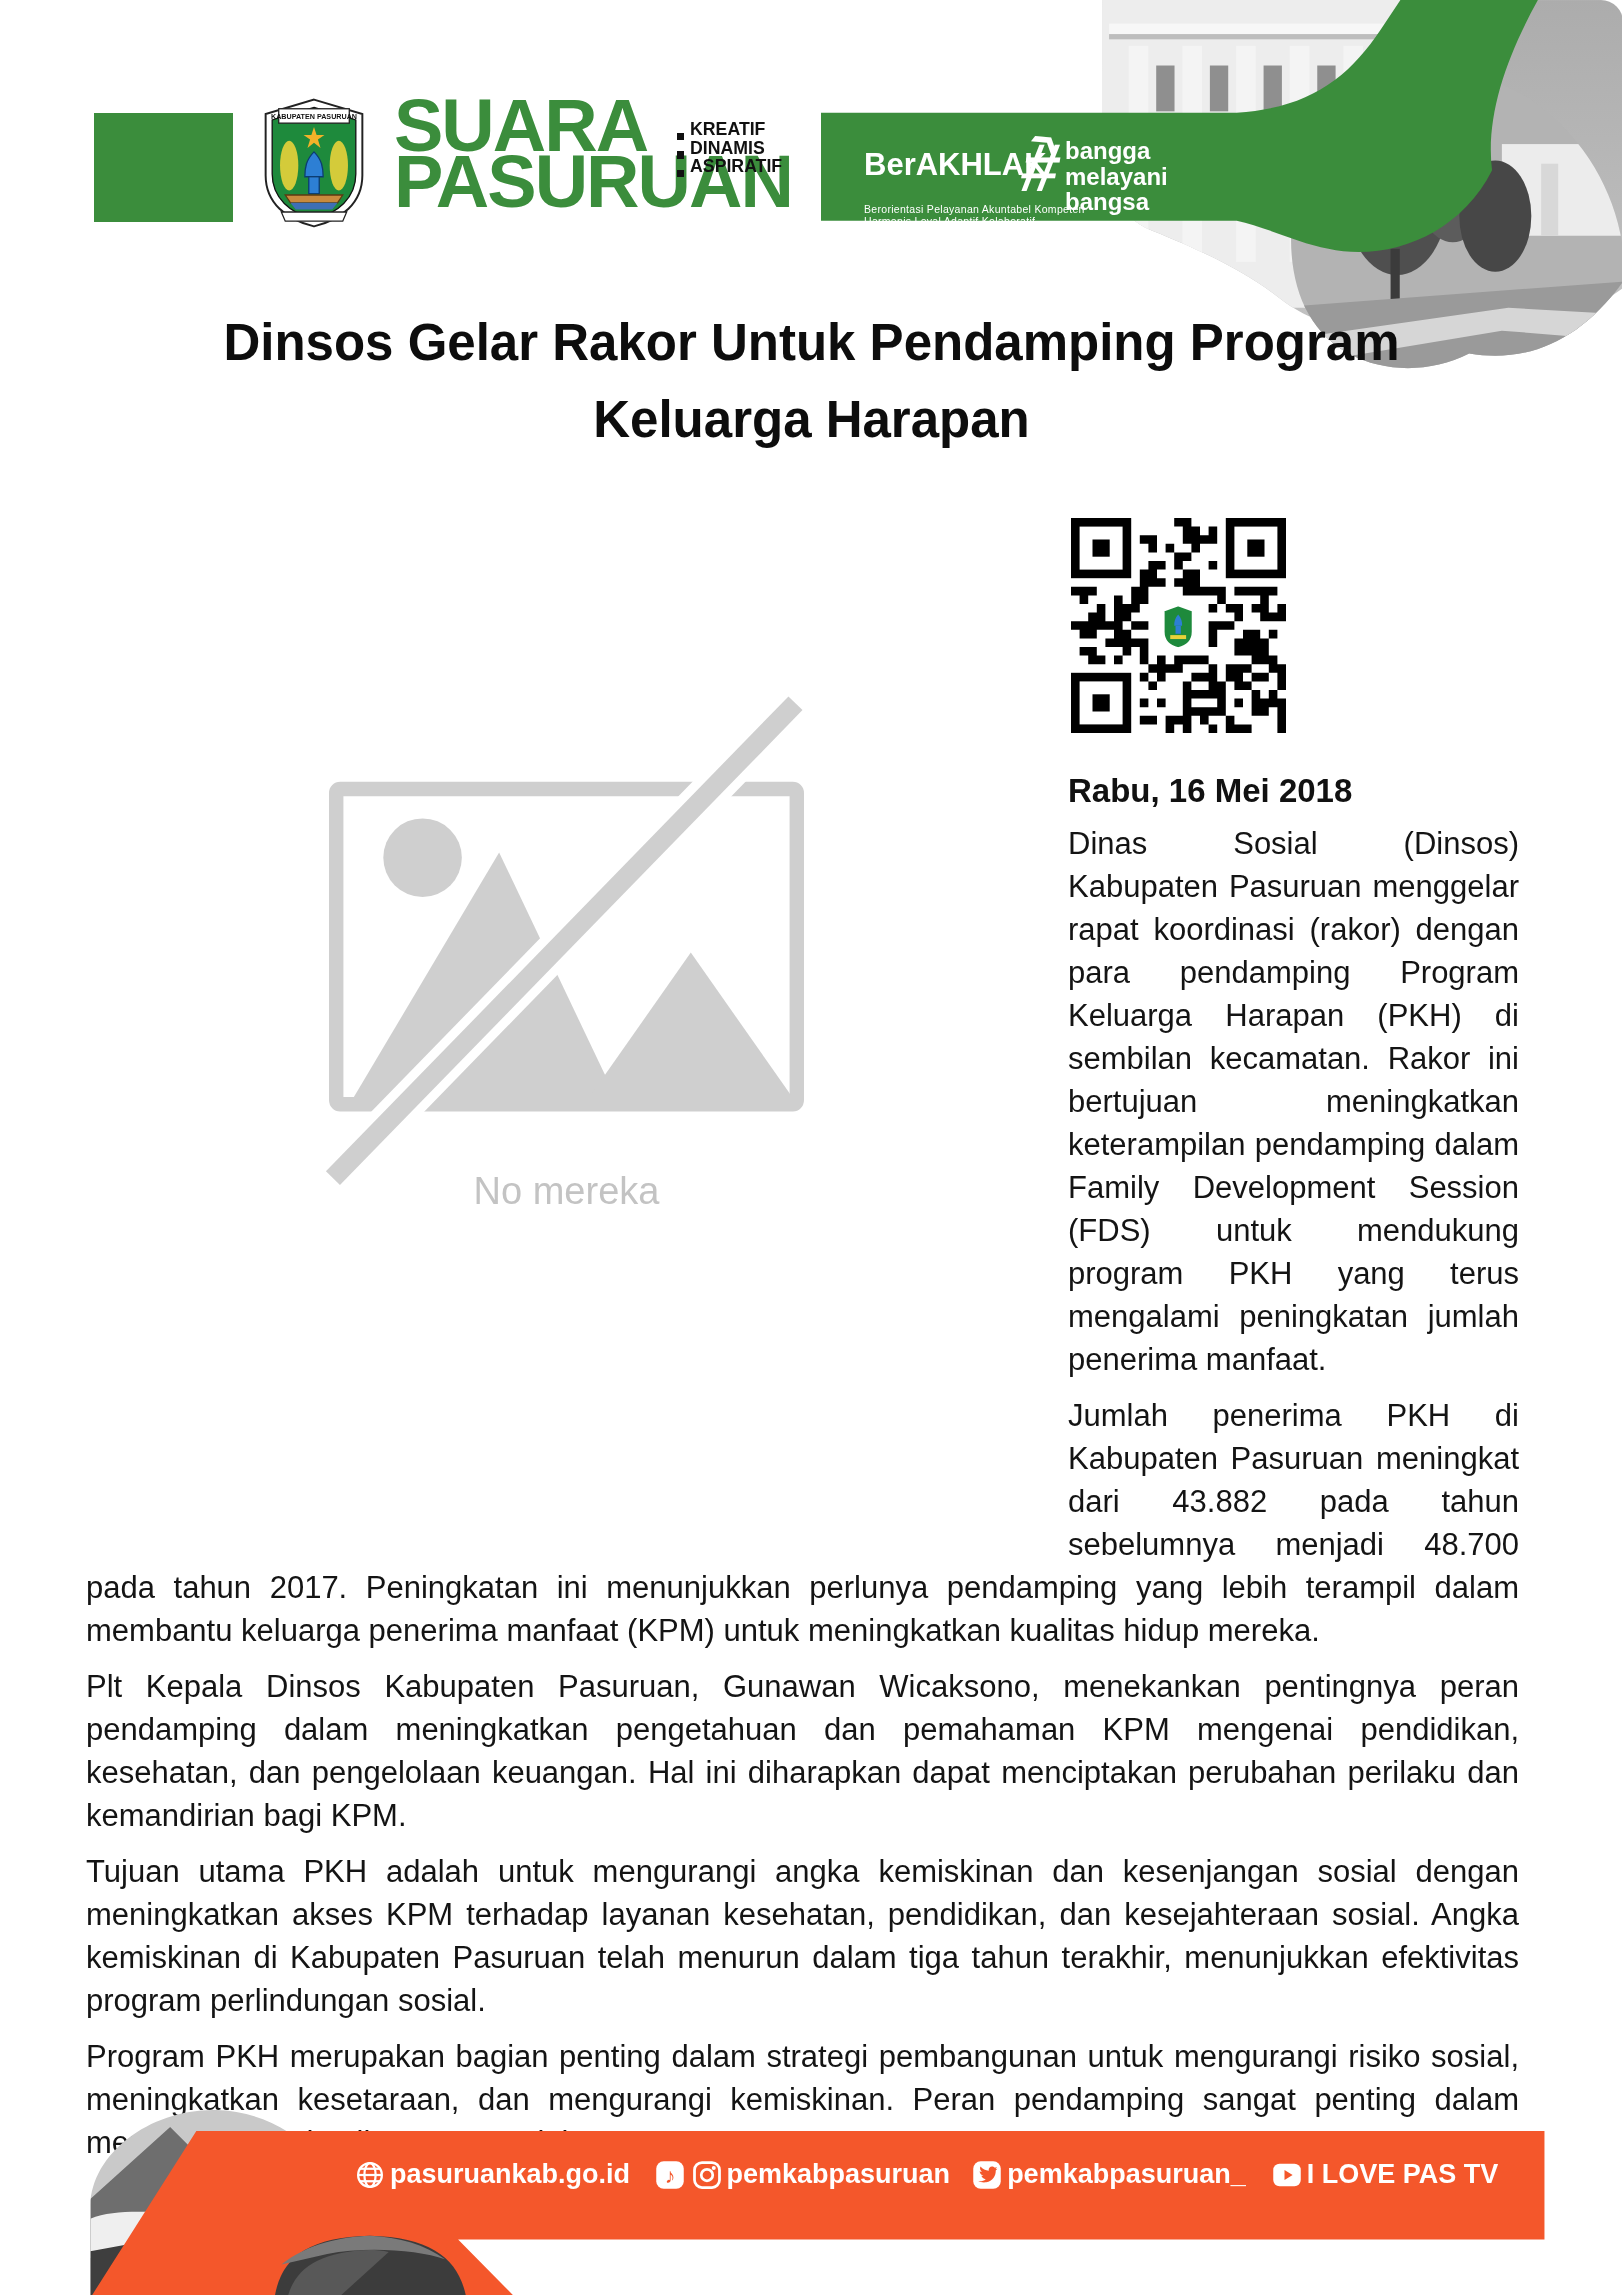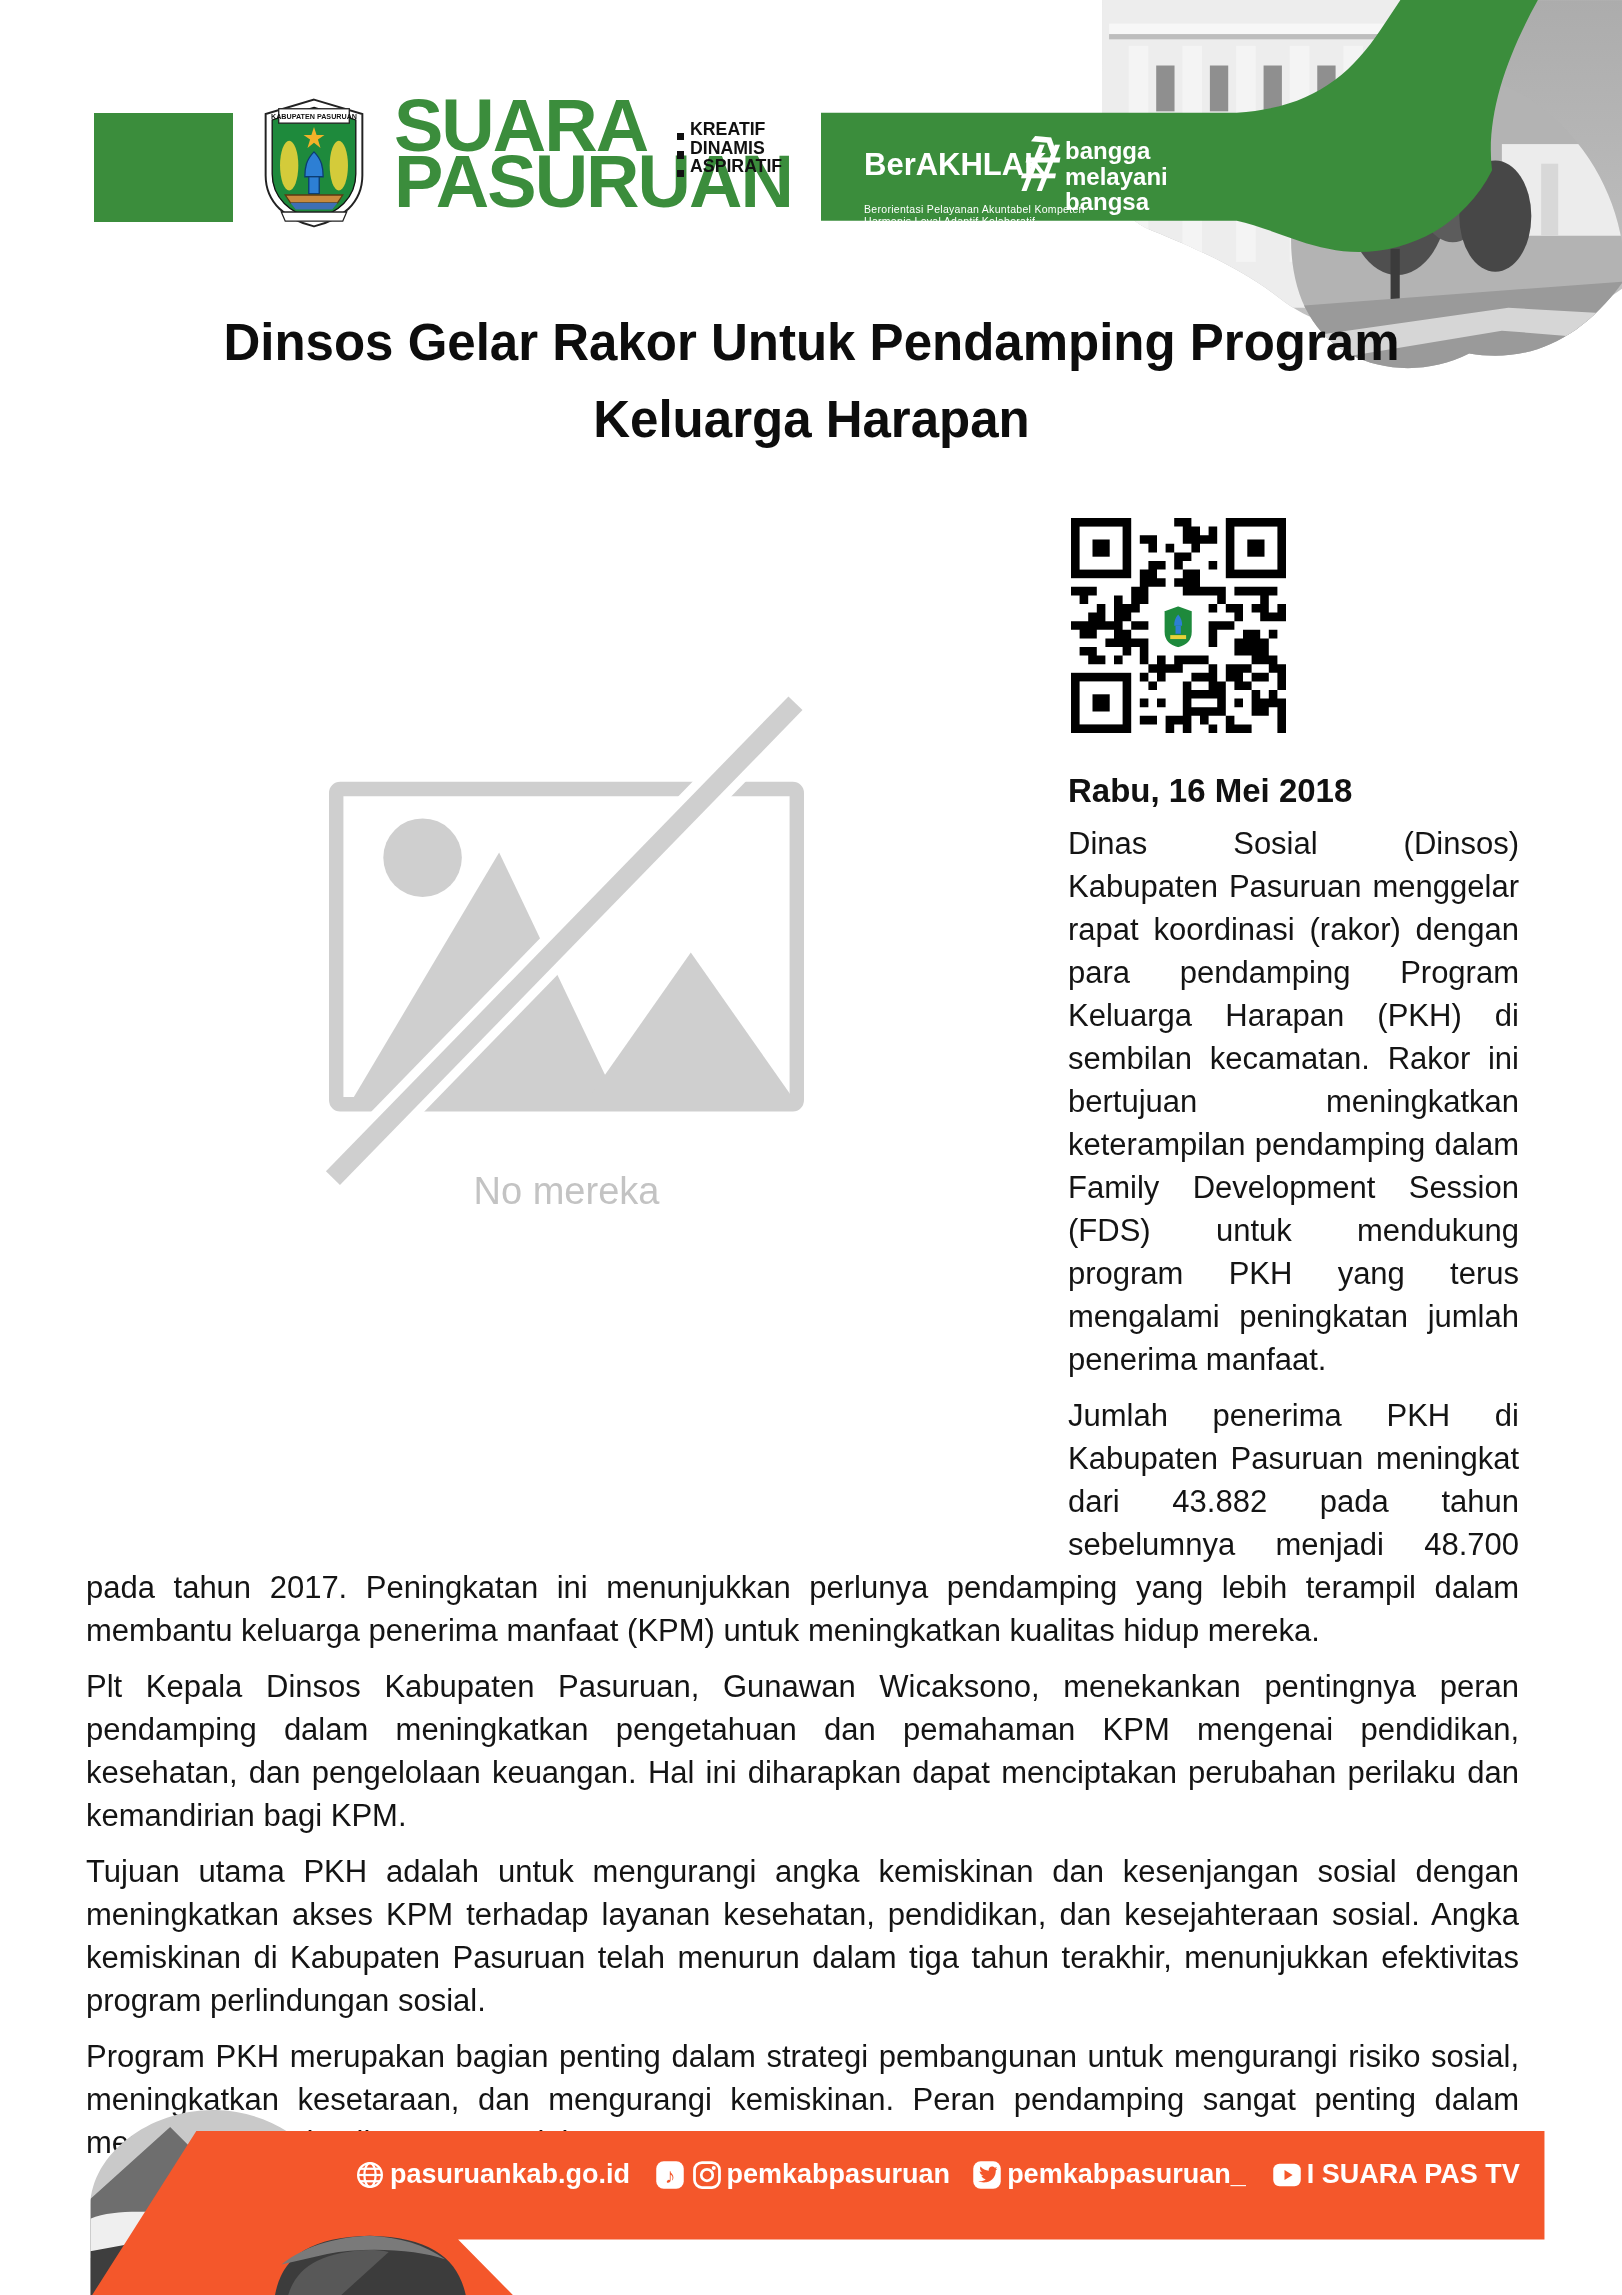--- a/index.html
+++ b/index.html
@@ -1,18 +1,18 @@
 <!DOCTYPE html>
 <html style="font-size:10.5px"><head>
 <meta charset="utf-8">
 <style>
   html,body{margin:0;padding:0;background:#ffffff;}
   .page{
     position:relative;width:1623px;height:2295px;overflow:hidden;background:#ffffff;
-    font-family:"Liberation Sans", sans-serif;color:#111;
+    font-family:"Liberation Sans", sans-serif;color:#111;border-radius:22px;
   }
   .abs{position:absolute;}
 
   
   .green-rect{left:94px;top:113px;width:139px;height:109px;background:var(--green);}
   .brand{left:394px;top:98px;font-weight:bold;font-size:74px;line-height:56px;letter-spacing:-2px;color:var(--green);white-space:nowrap;}
   .tagline{left:677px;top:122px;font-size:17.7px;font-weight:bold;color:#111;}
   .tagline .row{display:flex;align-items:flex-end;height:18.3px;}
   .tagline .sq{width:7.2px;height:7.2px;background:#111;margin-right:5.9px;flex:0 0 auto;}
 
@@ -259,17 +259,17 @@
     <svg width="30" height="30" viewBox="0 0 24 24">
       <rect x="1" y="1" width="22" height="22" rx="6" fill="#fff"></rect>
       <path d="M5 17 C7.5 17.3 9.5 16.6 11 15.3 C9.2 15 8 13.9 7.5 12.5 C8.1 12.6 8.6 12.6 9.1 12.4 C7.3 11.9 6.2 10.6 6.1 8.9 C6.7 9.2 7.2 9.4 7.9 9.4 C6.5 8.2 6 6.6 6.8 5.2 C8.6 7.3 10.8 8.4 13.4 8.6 C13 6.4 14.7 4.8 16.6 5.2 C17.3 5.3 17.8 5.7 18.3 6.1 L20 5.6 L18.9 7.2 L20.3 7 L19 8.4 C19.2 12.6 16.4 17.1 11.4 17.8 C9.1 18.1 6.6 17.8 5 17 Z" fill="#F4572B"></path>
     </svg>
     <span class="lbl">pemkabpasuruan_</span>
     <span class="gap-c"></span>
     <svg width="30" height="30" viewBox="0 0 24 24">
       <rect x="1" y="3" width="22" height="18" rx="5" fill="#fff"></rect>
       <polygon points="10,8 16.5,12 10,16" fill="#F4572B"></polygon>
     </svg>
-    <span class="lbl">I SUARA PAS TV</span>
+    <span class="lbl">I LOVE PAS TV</span>
   </div>
 
 </div>
 
 
 </body></html>

